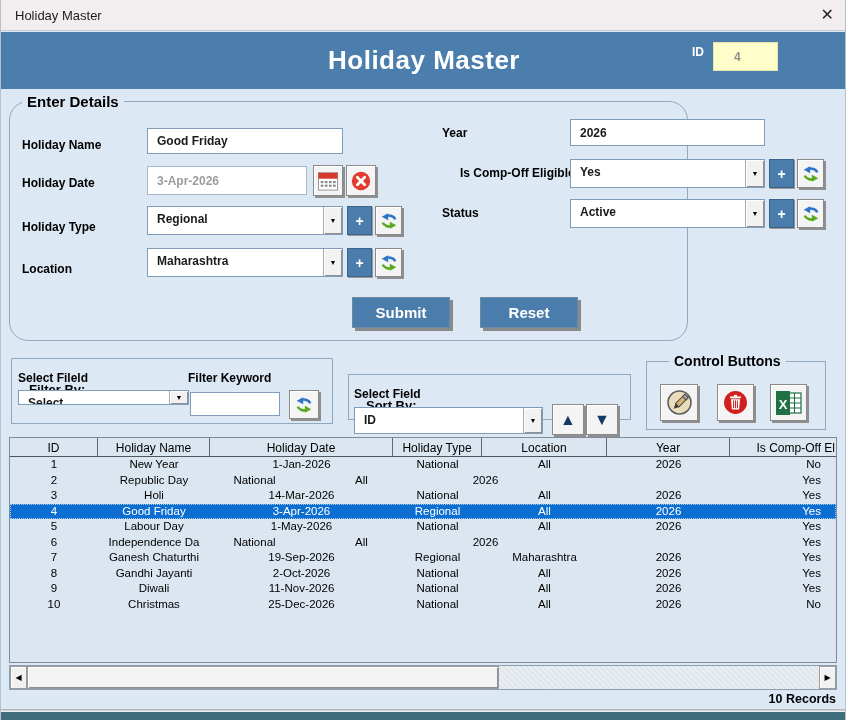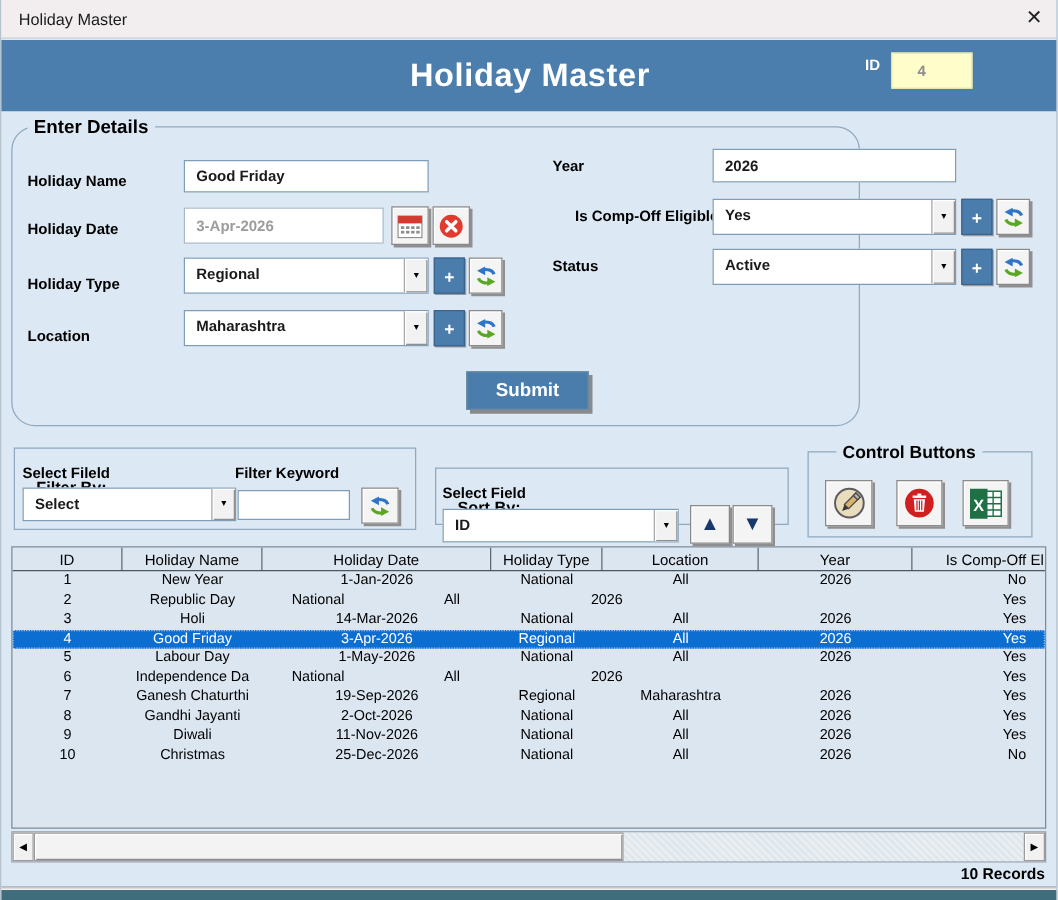--- a/index.html
+++ b/index.html
@@ -47,21 +47,21 @@
   .icon-btn { position:absolute; background:#f4f4f4; border:1px solid #8a8a8a;
     box-shadow: inset 1px 1px 0 #ffffff, 2px 2px 0 #8f8f8f;
     display:flex; align-items:center; justify-content:center; }
   .plus-btn { position:absolute; background:#4a7dab; border:1px solid #3a648b;
     box-shadow: 1px 1px 0 #9a9a9a;
     color:#fff; font-size:14px; font-weight:bold; display:flex; align-items:center; justify-content:center; }
 
   .cmd-btn { position:absolute; background:#4a7dab; border:1px solid #6e8aa0;
     box-shadow: 3px 3px 0 #8a8a8a;
     color:#ffffff; font-weight:bold; font-size:15px; text-align:left;
-    display:flex; align-items:center; justify-content:center; cursor:default;margin-left:21px; }
+    display:flex; align-items:center; justify-content:center; cursor:default; }
 
   .sort-arrow { font-size:16px; color:#16386b; line-height:16px; }
   .scroll-glyph { font-size:8px; color:#000; }
 
   
   .filter-frame { left:10px; top:358px; width:322px; height:66px; }
   .sort-frame { left:347px; top:374px; width:283px; height:46px; }
   .control-frame { left:645px; top:361px; width:180px; height:69px; }
   .control-legend { left:22px; font-size:14px; }
 
@@ -207,26 +207,27 @@
       <svg width="20" height="20" viewBox="0 0 24 24">
         <path d="M19.5 10 A 8 6 0 0 0 8 6.2" stroke="#2e75c8" stroke-width="3" fill="none"></path>
         <polygon points="3.2,6.8 11,2.6 11,11" fill="#2e75c8"></polygon>
         <path d="M4.5 14 A 8 6 0 0 0 16 17.8" stroke="#5aa822" stroke-width="3" fill="none"></path>
         <polygon points="20.8,17.2 13,13 13,21.4" fill="#5aa822"></polygon>
       </svg>
     </span>
   </div>
 
   <div class="cmd-btn" style="left:342px; top:195px; width:98px; height:31px;">Submit</div>
+  <div class="cmd-btn" style="left:470px; top:195px; width:98px; height:31px;">Reset</div>
 </div>
 
 <div class="abs frame filter-frame">
   <span class="legend small-legend" style="left:12px;">Filter By:</span>
   <span class="lbl" style="left:6px; top:12px;">Select Fileld</span>
-  <div class="combo" style="left:6px; top:31px; width:171px; height:27px;">
+  <div class="combo" style="left:6px; top:31px; width:171px; height:15px;">
     <span class="combo-text">Select</span>
     <span class="combo-btn">▼</span>
   </div>
   <span class="lbl" style="left:176px; top:12px;">Filter Keyword</span>
   <input class="tb" style="left: 178px; top: 33px; width: 90px; height: 24px;" value="">
   <div class="icon-btn" style="left:277px; top:31px; width:30px; height:29px;">
     <span>
       <svg width="20" height="20" viewBox="0 0 24 24">
         <path d="M19.5 10 A 8 6 0 0 0 8 6.2" stroke="#2e75c8" stroke-width="3" fill="none"></path>
         <polygon points="3.2,6.8 11,2.6 11,11" fill="#2e75c8"></polygon>

